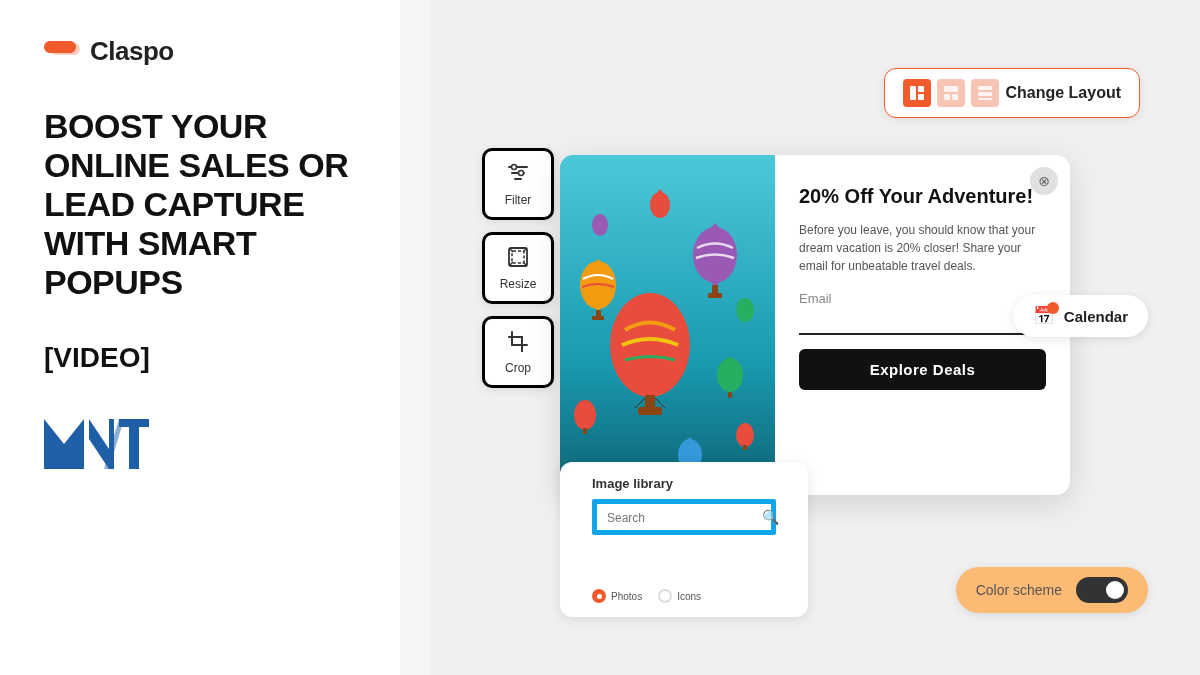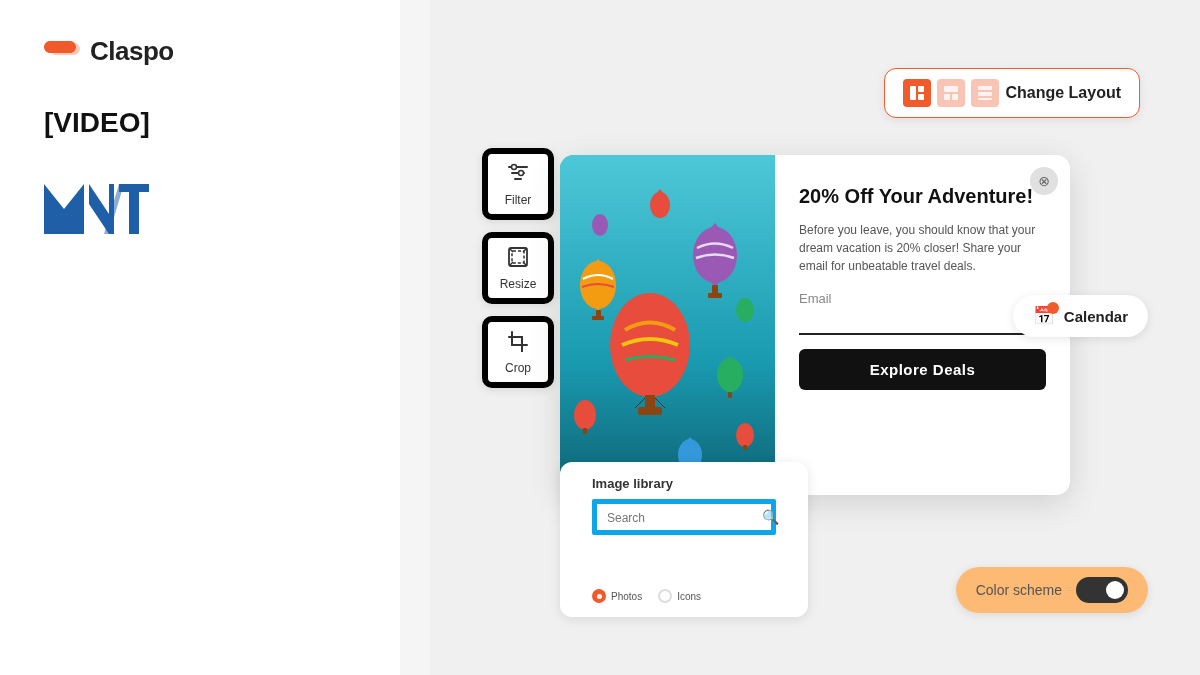--- a/index.html
+++ b/index.html
@@ -236,21 +236,21 @@
       border-radius: 10px;
       box-shadow: 0 2px 10px rgba(0,0,0,0.10);
       width: 72px;
       height: 72px;
       display: flex;
       flex-direction: column;
       align-items: center;
       justify-content: center;
       gap: 4px;
       cursor: pointer;
-      border: 6px solid #000000;
+      border: 3px solid #000000;
     }
 
     .tool-btn-icon {
       font-size: 20px;
       color: #333;
     }
 
     .tool-btn-label {
       font-size: 12px;
       color: #333;
@@ -419,20 +419,21 @@
   <div class="logo">
     <span class="logo-icon">
       <svg width="36" height="24" viewBox="0 0 36 24" fill="none">
         <path d="M6 12C6 8.68629 8.68629 6 12 6H30C33.3137 6 36 8.68629 36 12C36 15.3137 33.3137 18 30 18H12C8.68629 18 6 15.3137 6 12Z" fill="#f15a2b" opacity="0.3"></path>
         <path d="M0 10C0 6.68629 2.68629 4 6 4H26C29.3137 4 32 6.68629 32 10C32 13.3137 29.3137 16 26 16H6C2.68629 16 0 13.3137 0 10Z" fill="#f15a2b"></path>
         <rect x="2" y="8" width="28" height="4" rx="2" fill="#f15a2b" opacity="0.6"></rect>
       </svg>
     </span>
     <span class="logo-text">Claspo</span>
   </div>
+  <div class="headline">BOOST YOUR ONLINE SALES OR LEAD CAPTURE WITH SMART POPUPS</div>
   <div class="video-tag">[VIDEO]</div>
   <div class="mnt-logo">
     <svg class="mnt-svg" viewBox="0 0 110 60" fill="none" xmlns="http://www.w3.org/2000/svg">
 
       <polygon points="0,55 0,5 20,30 40,5 40,55" fill="#1e5fa8"></polygon>
 
       <polygon points="45,55 45,5 65,35 65,5 70,5 70,55 65,55 45,25 45,55" fill="#1e5fa8"></polygon>
 
       <rect x="75" y="5" width="30" height="8" fill="#1e5fa8"></rect>
       <rect x="85" y="13" width="10" height="42" fill="#1e5fa8"></rect>

